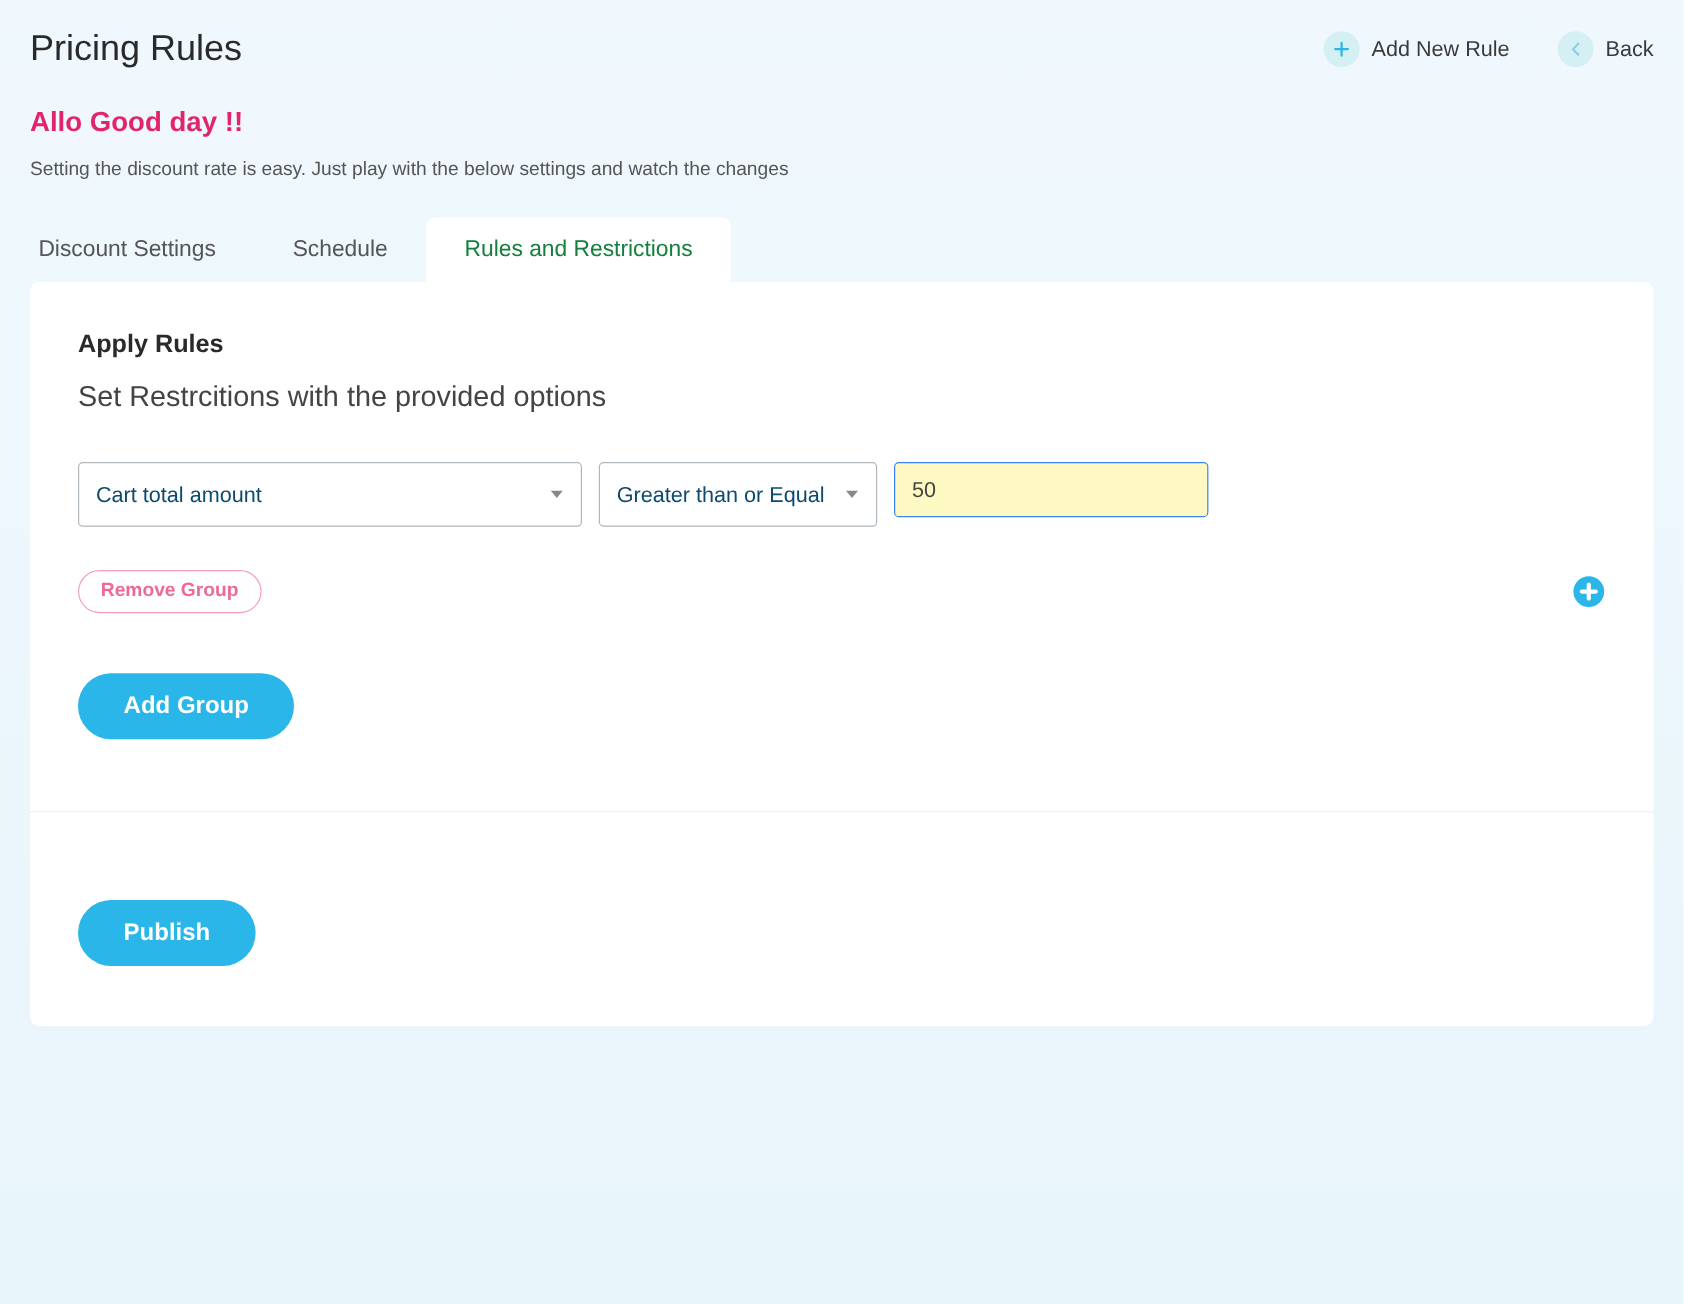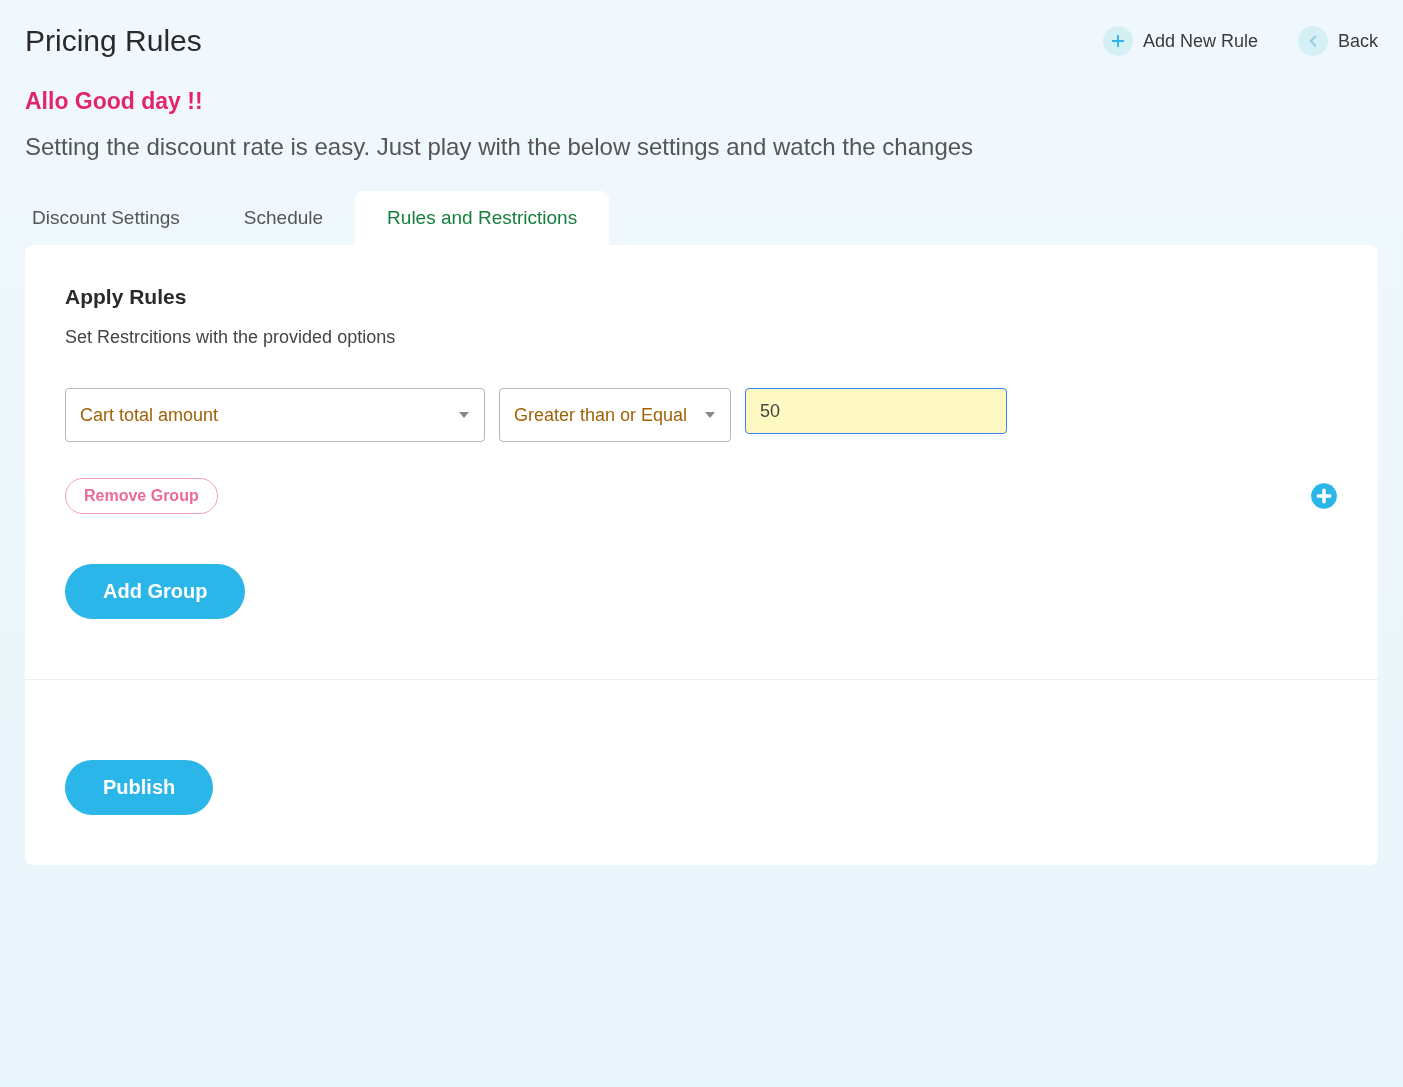--- a/index.html
+++ b/index.html
@@ -63,21 +63,21 @@
 }
 
 .greeting {
   font-size: 23px;
   font-weight: 600;
   color: #e1246b;
   margin-bottom: 18px;
 }
 
 .description {
-  font-size: 24px;
+  font-size: 16px;
   color: #555;
 }
 
 .tabs {
   display: flex;
 }
 
 .tab {
   padding: 16px 32px;
   font-size: 19px;
@@ -104,21 +104,21 @@
 }
 
 .section-title {
   font-size: 21px;
   font-weight: 600;
   color: #2a2a2a;
   margin-bottom: 18px;
 }
 
 .section-desc {
-  font-size: 18px;
+  font-size: 24px;
   color: #444;
   margin-bottom: 40px;
 }
 
 .rule-row {
   display: flex;
   gap: 14px;
   margin-bottom: 36px;
 }
 
@@ -139,21 +139,21 @@
 .select-wrapper select {
   appearance: none;
   -webkit-appearance: none;
   width: 100%;
   height: 54px;
   border: 1px solid #b0b7bd;
   border-radius: 4px;
   font-size: 18px;
   padding: 0 40px 0 14px;
   background: #fff;
-  color: #a16207;
+  color: #0c4a6e;
   cursor: pointer;
 }
 
 .select-wrapper::after {
   content: "";
   position: absolute;
   right: 16px;
   top: 50%;
   transform: translateY(-50%);
   width: 0;

